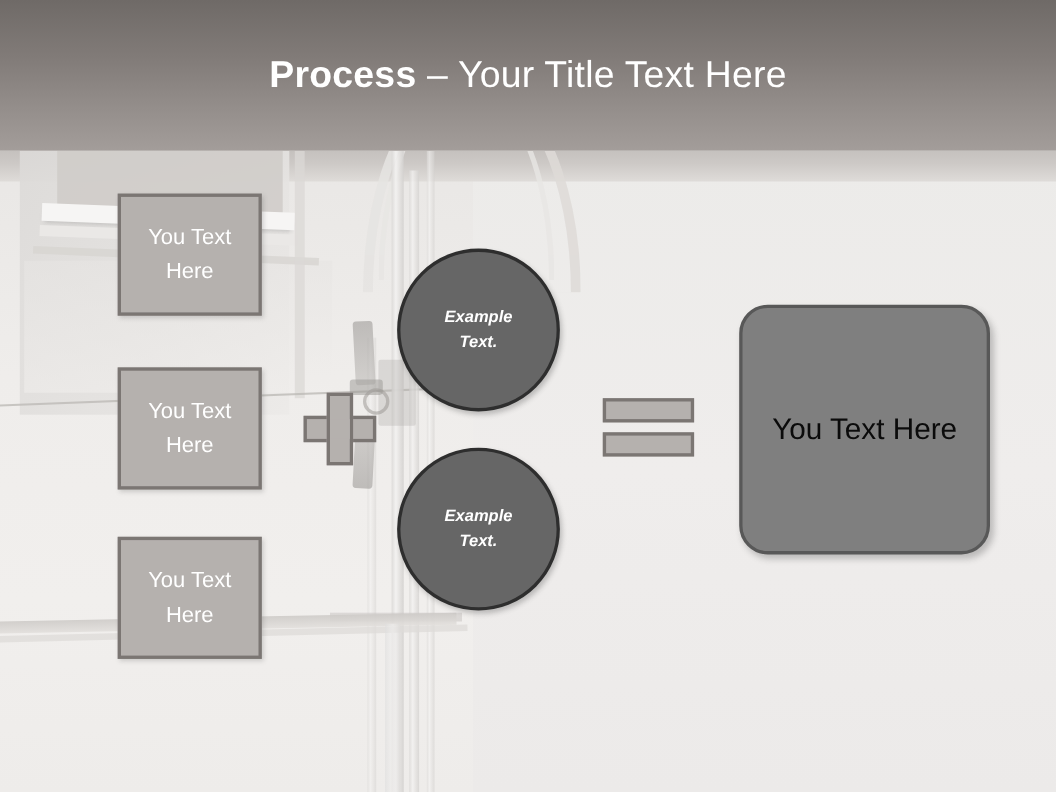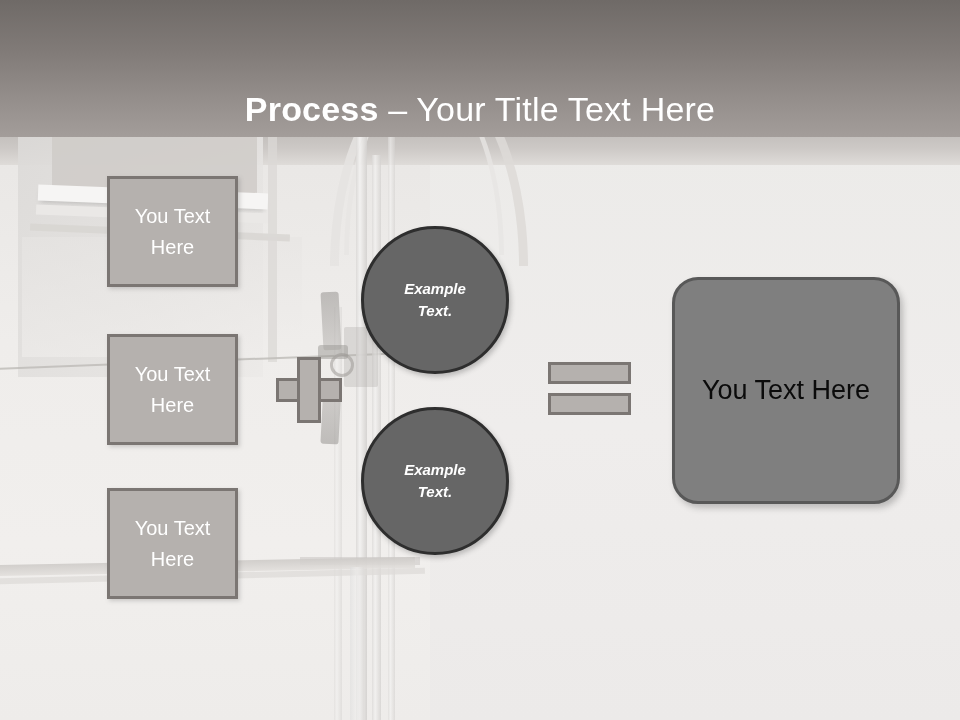--- a/index.html
+++ b/index.html
@@ -143,21 +143,20 @@
     background: linear-gradient(180deg, #6f6a67 0%, #817b78 38%, #938d8a 70%, #a39d9a 100%);
   }
   .header-title {
     position: absolute; left: 0; top: 48px; width: 960px;
     text-align: center;
     color: #ffffff;
     font-size: 34px;
     line-height: 40px;
     white-space: nowrap;
     letter-spacing: .2px;
-    margin-top: 41px;
   }
   .header-title .strong { font-weight: bold; }
   .header-title .light  { font-weight: normal; }
 
   
   .tbox {
     position: absolute;
     width: 131px; height: 111px;
     background: #b5b1ae;
     border: 3px solid #7b7673;

